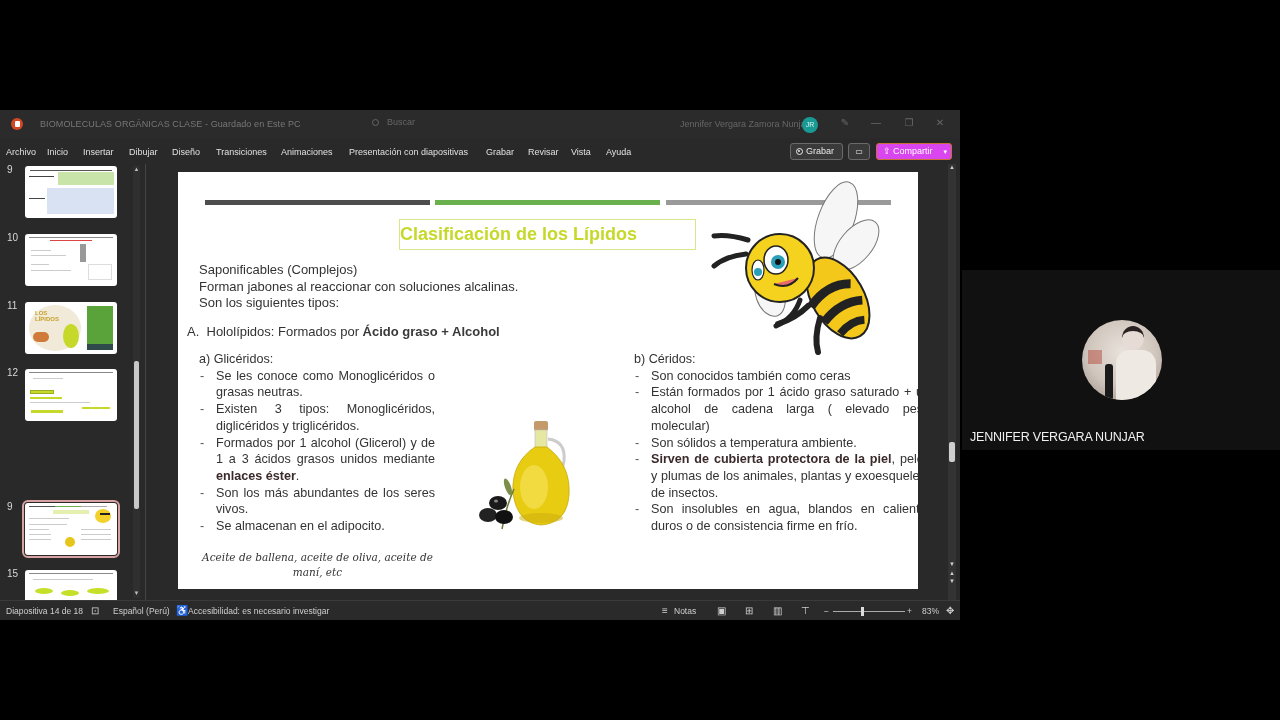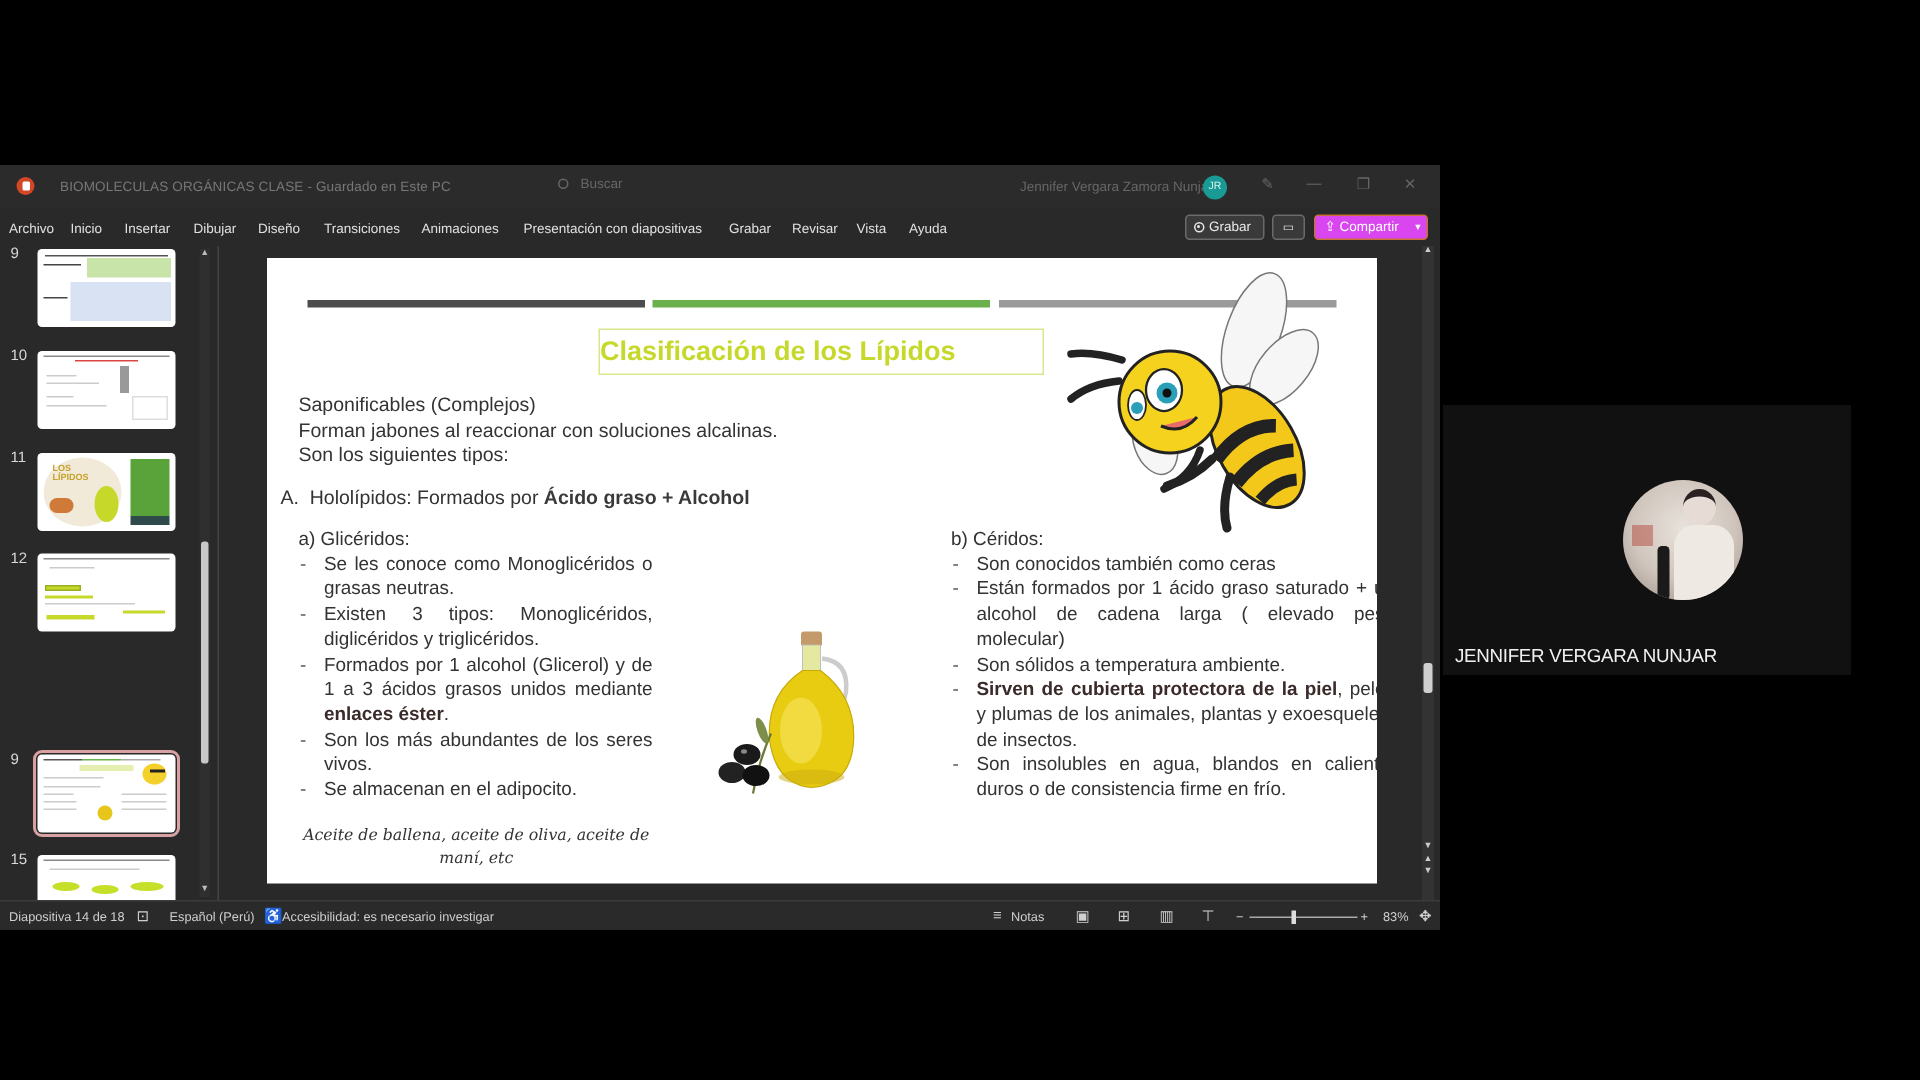--- a/index.html
+++ b/index.html
@@ -65,21 +65,21 @@
   .edit-scroll .arr { position: absolute; left: 0; width: 8px; text-align: center; color: #ccc; font-size: 6px; }
 
   
   .statusbar { position: absolute; left: 0; top: 490px; width: 960px; height: 20px; background: #2a2a2a; color: #cfcfcf; font-size: 8.5px; border-top: 1px solid #3a3a3a; }
   .statusbar .st { position: absolute; top: 5px; white-space: nowrap; }
   .statusbar .ico { position: absolute; top: 4px; color: #cfcfcf; font-size: 10px; }
   .zoom-slider { position: absolute; left: 833px; top: 10px; width: 72px; height: 1px; background: #aaa; }
   .zoom-knob { position: absolute; left: 861px; top: 6px; width: 3px; height: 9px; background: #ddd; }
 
   
-  .video-tile { position: absolute; left: 962px; top: 270px; width: 272px; height: 180px; background: #111; }
+  .video-tile { position: absolute; left: 962px; top: 270px; width: 318px; height: 180px; background: #111; }
   .video-avatar { position: absolute; left: 120px; top: 50px; width: 80px; height: 80px; border-radius: 50%; overflow: hidden; background: radial-gradient(circle at 50% 40%, #e8e2dc 0%, #cfc5bc 55%, #9c8f86 100%); }
   .video-avatar .face { position: absolute; left: 40px; top: 6px; width: 22px; height: 24px; border-radius: 50%; background: #e6dcd5; border-top: 5px solid #2a2222; }
   .video-avatar .mic { position: absolute; left: 23px; top: 44px; width: 8px; height: 36px; background: #1a1a1a; border-radius: 3px; }
   .video-avatar .body { position: absolute; left: 34px; top: 30px; width: 40px; height: 50px; background: #efe9e4; border-radius: 14px 14px 0 0; }
   .video-avatar .shelf { position: absolute; left: 6px; top: 30px; width: 14px; height: 14px; background: #b54a3c; opacity: 0.5; }
   .video-name { position: absolute; left: 8px; top: 160px; font-size: 12.5px; color: #f0f0f0; letter-spacing: -0.2px; }
 </style>
 </head>
 <body>
 

